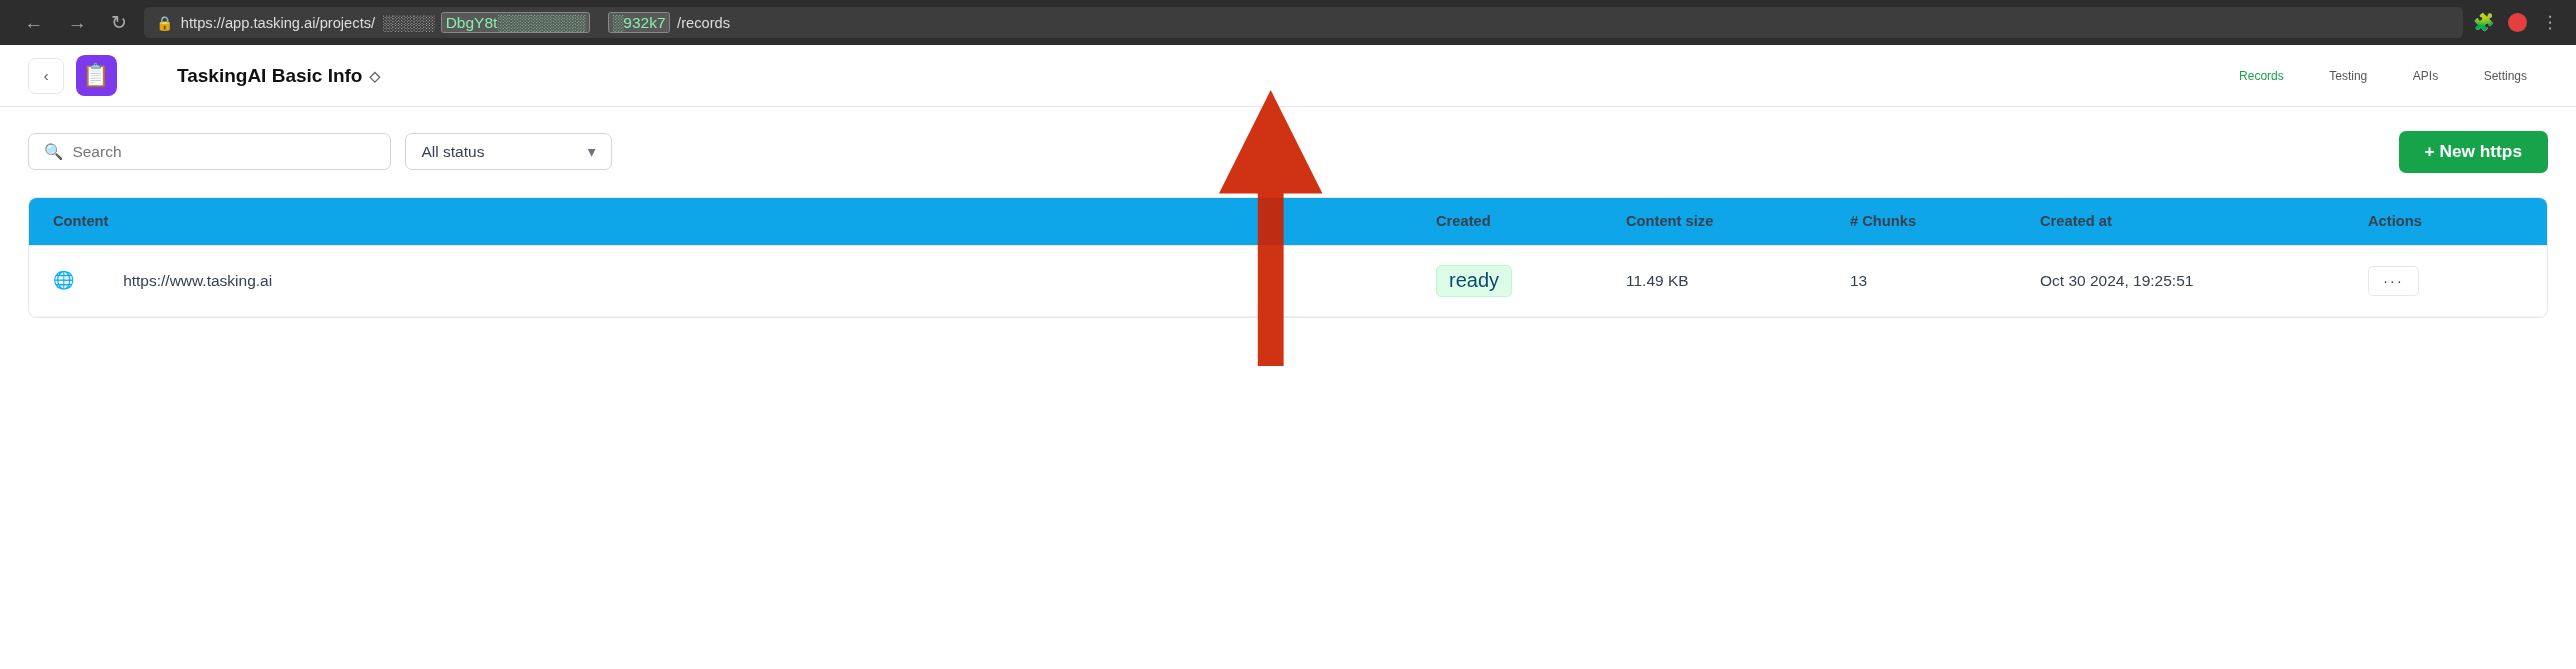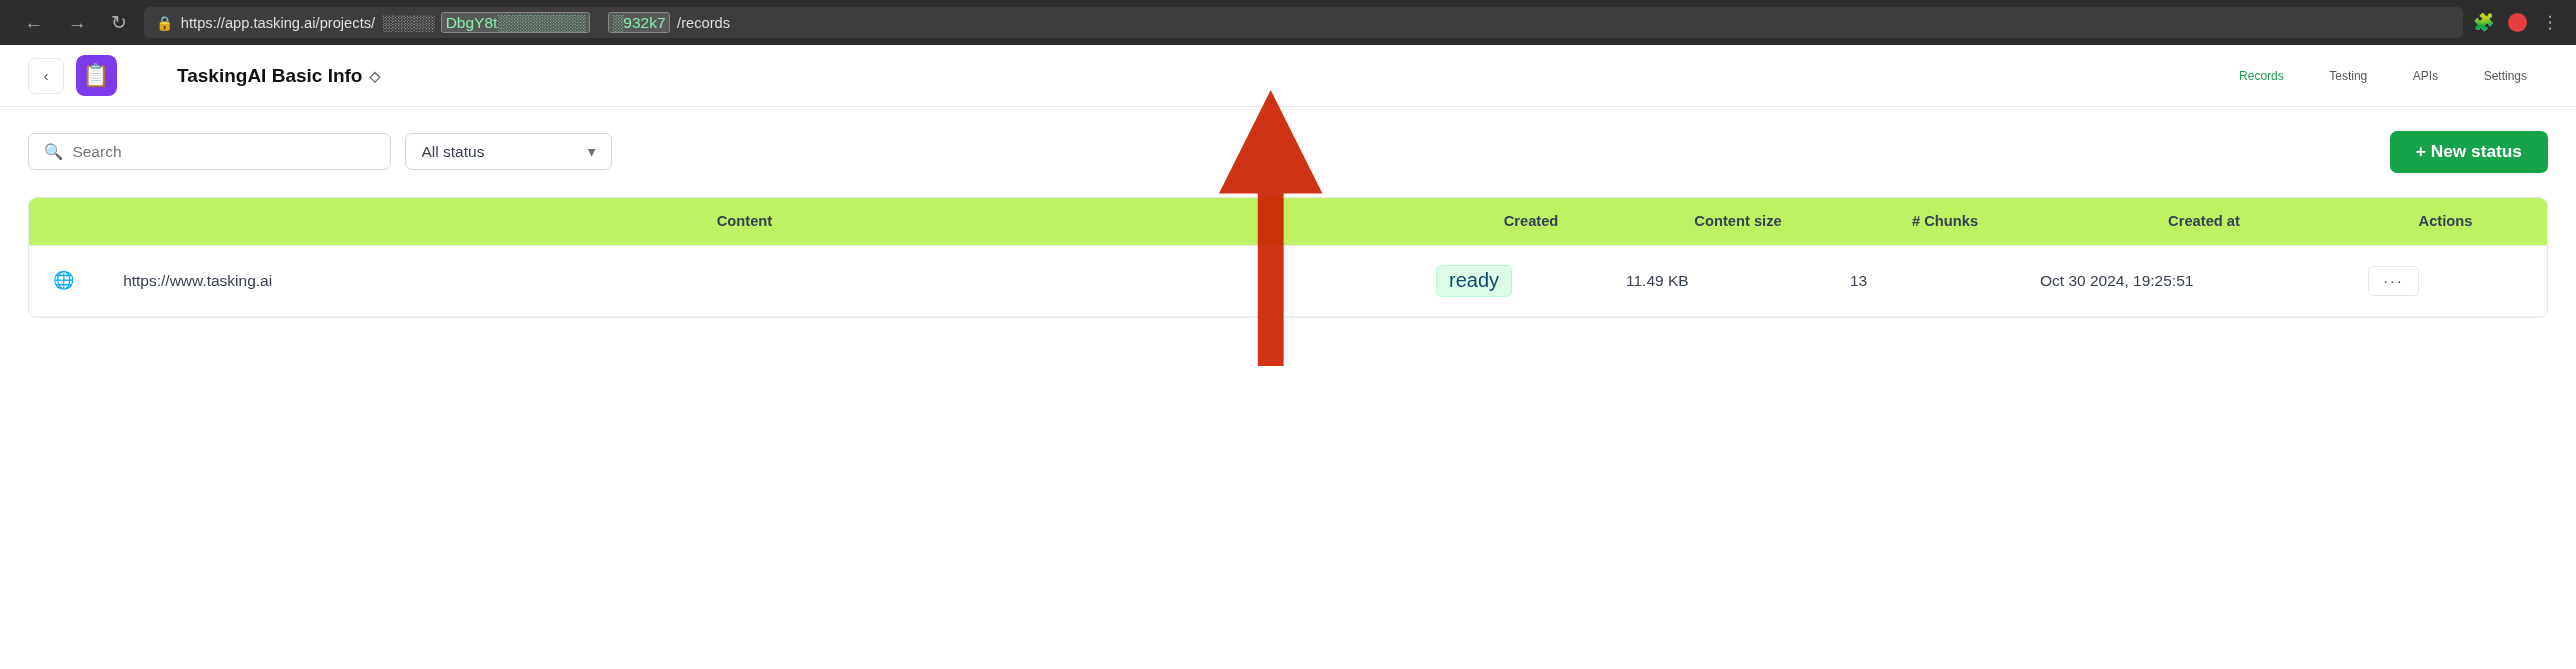--- a/index.html
+++ b/index.html
@@ -184,24 +184,23 @@
 
     
     .table-wrap {
       border: 0.9px solid #e5e7eb;
       border-radius: 8.6px;
       overflow: hidden;
     }
     .table-header {
       display: grid;
       grid-template-columns: 1fr 190px 224px 190px 328px 155px;
-      background: #bef264;
+      background: #0ea5e9;
       border-bottom: 0.9px solid #e5e7eb;
       padding: 15.5px 24px;
-      text-align: center;
     }
     .table-header-cell {
       font-size: 14.7px;
       font-weight: 600;
       color: #374151;
     }
     .table-row {
       display: grid;
       grid-template-columns: 1fr 190px 224px 190px 328px 155px;
       padding: 19px 24px;
@@ -304,21 +303,21 @@
 
   <div class="toolbar">
     <div class="search-input-wrap">
       <span class="search-icon">🔍</span>
       <input class="search-input" type="text" placeholder="Search" style="">
     </div>
     <div class="status-select">
       <span>All status</span>
       <span class="status-select-chevron">▾</span>
     </div>
-    <button class="new-record-btn">+ New status</button>
+    <button class="new-record-btn">+ New https</button>
   </div>
 
   <div class="table-wrap">
     <div class="table-header">
       <span class="table-header-cell">Content</span>
       <span class="table-header-cell">Created</span>
       <span class="table-header-cell">Content size</span>
       <span class="table-header-cell"># Chunks</span>
       <span class="table-header-cell">Created at</span>
       <span class="table-header-cell">Actions</span>

